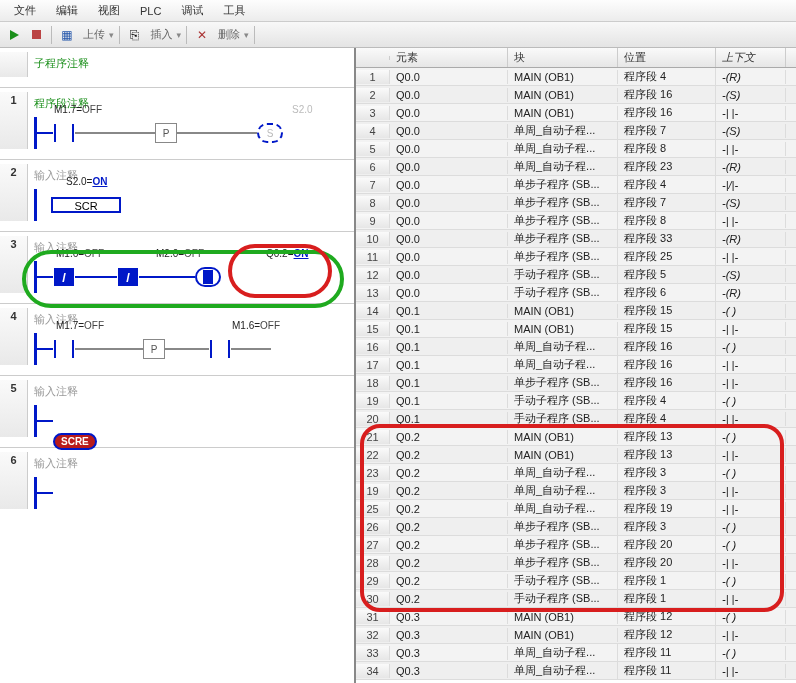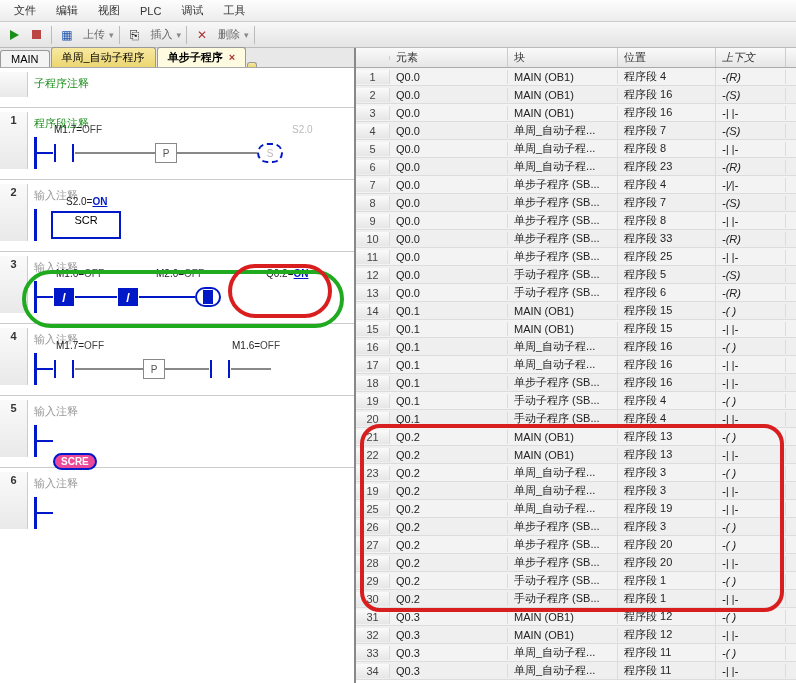--- a/index.html
+++ b/index.html
@@ -36,22 +36,22 @@
 .val-on { color:#0018c8; font-weight:bold;text-decoration:underline; }
 .val-off { color:#444; }
 .contact { width:20px; height:18px; border-left:2px solid #0018c8; border-right:2px solid #0018c8; position:relative; display:flex; align-items:center; justify-content:center; margin:0 1px; }
 .contact.closed { background:#0018c8; }
 .contact.open { background:#fff; }
 .contact .slash { color:#fff; font-weight:bold; font-size:13px; }
 .coil { width:26px; height:20px; border:2px solid #0018c8; border-radius:10px/10px; position:relative; display:flex; align-items:center; justify-content:center; font-size:10px; color:#777; }
 .coil.on .core { width:10px; height:14px; background:#0018c8; }
 .coil.dash { border-style:dashed; color:#bbb; }
 .pbox { width:22px; height:20px; border:1px solid #888; display:flex; align-items:center; justify-content:center; font-size:10px; color:#555; }
-.scrbox { width:70px; height:28px; border:2px solid #0018c8; display:flex; align-items:flex-start; justify-content:center; font-size:11px; padding-top:1px; position:relative; }
-.scrpill { padding:1px 6px; border:2px solid #0018c8; border-radius:9px; background:#ec4899; color:#fff; font-size:10px; font-weight:bold;margin-top:40px; }
+.scrbox { width:70px; height:16px; border:2px solid #0018c8; display:flex; align-items:flex-start; justify-content:center; font-size:11px; padding-top:1px; position:relative; }
+.scrpill { padding:1px 6px; border:2px solid #0018c8; border-radius:9px; background:#b91c1c; color:#fff; font-size:10px; font-weight:bold;margin-top:40px; }
 
 .green-annot { position:absolute; border:4px solid #1faa1f; border-radius:50px; pointer-events:none; }
 .red-annot { position:absolute; border:4px solid #d81e1e; border-radius:28px; pointer-events:none; }
 
 .right { flex:1; background:#fff; display:flex; flex-direction:column; overflow:hidden; }
 .grid-head { display:flex; background:linear-gradient(#fafafa,#e6e6e6); border-bottom:1px solid #aaa; height:20px; align-items:center; font-size:11px; color:#333; }
 .grid-head .gc { border-right:1px solid #ccc; padding:2px 6px; overflow:hidden; white-space:nowrap; }
 .grid-body { flex:1; overflow:hidden; position:relative; }
 .grow { display:flex; height:18px; align-items:center; background:#f3f3f3; border-bottom:1px solid #dcdcdc; font-size:11px; color:#222; }
 .grow:nth-child(even){ background:#efefef; }
@@ -90,26 +90,20 @@
     <span class="dropdown">▾</span>
   <div class="tsep"></div>
   <div class="tbtn" style="font-size:12px;color:#a33">✕</div>
   <span class="tool-label">删除</span>
     <span class="dropdown">▾</span>
   <div class="tsep"></div>
 </div>
 
 <div class="main">
   <div class="left">
-    <div class="tabs">
-        <div class="tab plain">MAIN</div>
-        <div class="tab">单周_自动子程序</div>
-        <div class="tab active">单步子程序<span class="x">×</span></div>
-        <div class="tab" style="width: 10px; padding: 2px 0px;"></div>
-      </div>
     <div class="ladder">
       <div class="network" style="border-top:none">
         <div class="net-gutter"></div>
         <div class="net-body">
             <div class="net-title green">子程序注释</div>
           </div>
       </div>
       <div id="networks">
           <div class="network">
             <div class="net-gutter">1</div>

